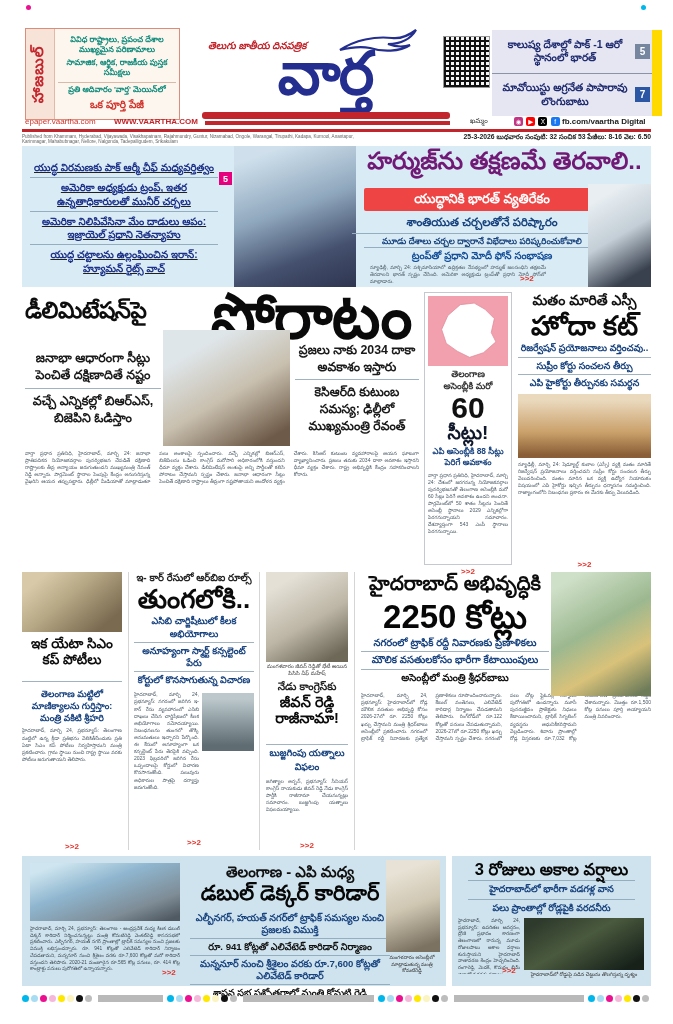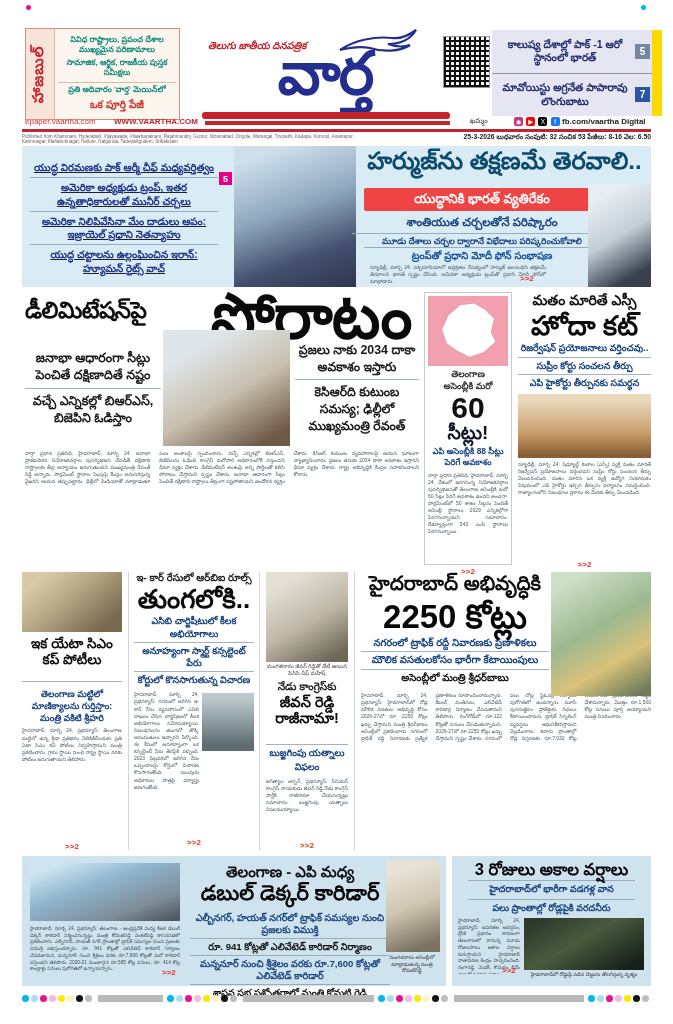--- a/index.html
+++ b/index.html
@@ -34,21 +34,21 @@
   .issue{left:382px;top:133px;width:269px;font-size:6.8px;font-weight:bold;color:#222;text-align:right;}
   .sicon{display:inline-block;width:9px;height:9px;border-radius:2px;color:#fff;font-size:6.5px;line-height:9px;text-align:center;vertical-align:middle;margin-right:1px;}
   
   .lead{left:22px;top:146px;width:629px;height:141px;background:#d9ebf4;}
   .side-list{position:absolute;left:8px;top:12px;width:188px;text-decoration:underline;}
   .side-item{font-size:10.2px;font-weight:bold;color:#1d3189;text-align:center;line-height:1.3;padding:3px 0;}
   .side-item + .side-item{border-top:1px solid #93aebe;}
   .badge-pink{position:absolute;left:197px;top:26px;width:13px;height:13px;background:#e6007e;color:#fff;
               font-size:9px;font-weight:bold;display:flex;align-items:center;justify-content:center;}
   .modi{left:212px;top:0;width:122px;height:141px;background:linear-gradient(160deg,#cfe0ec 10%,#8fa7bd 45%,#44506e 75%,#2e3550);}
-  .lead-head{left:336px;top:2px;width:293px;font-size:24px;font-weight:bold;color:#0c4a6e;text-align:center;line-height:1.1;}
+  .lead-head{left:336px;top:2px;width:293px;font-size:24px;font-weight:bold;color:#701a75;text-align:center;line-height:1.1;}
   .lead-band{left:342px;top:42px;width:236px;height:23px;background:#ef4444;color:#fff;font-size:13px;font-weight:bold;
              display:flex;align-items:center;justify-content:center;border-radius:2px;}
   .lead-sub1{left:342px;top:70px;width:236px;font-size:11.5px;font-weight:bold;color:#17427e;text-align:center;}
   .lead-sub2{left:330px;top:87px;width:260px;font-size:8.6px;font-weight:bold;color:#17427e;text-align:center;border-top:1px solid #93aebe;padding-top:2px;}
   .lead-sub3{left:342px;top:101px;width:236px;font-size:10px;font-weight:bold;color:#154f9a;text-align:center;border-top:1px solid #93aebe;padding-top:2px;}
   .lead-body{left:348px;top:118px;width:176px;height:20px;font-size:5px;color:#4a5a66;text-align:justify;overflow:hidden;line-height:1.4;}
   .trump{left:566px;top:38px;width:63px;height:103px;background:linear-gradient(150deg,#e8eef2 15%,#c3ced6 50%,#39414f 85%);}
   .jump{color:#e23128;font-weight:bold;font-size:8px;}
   
   .deli-kick{left:25px;top:297px;font-size:23px;font-weight:bold;color:#0d0d0d;letter-spacing:-0.5px;}

